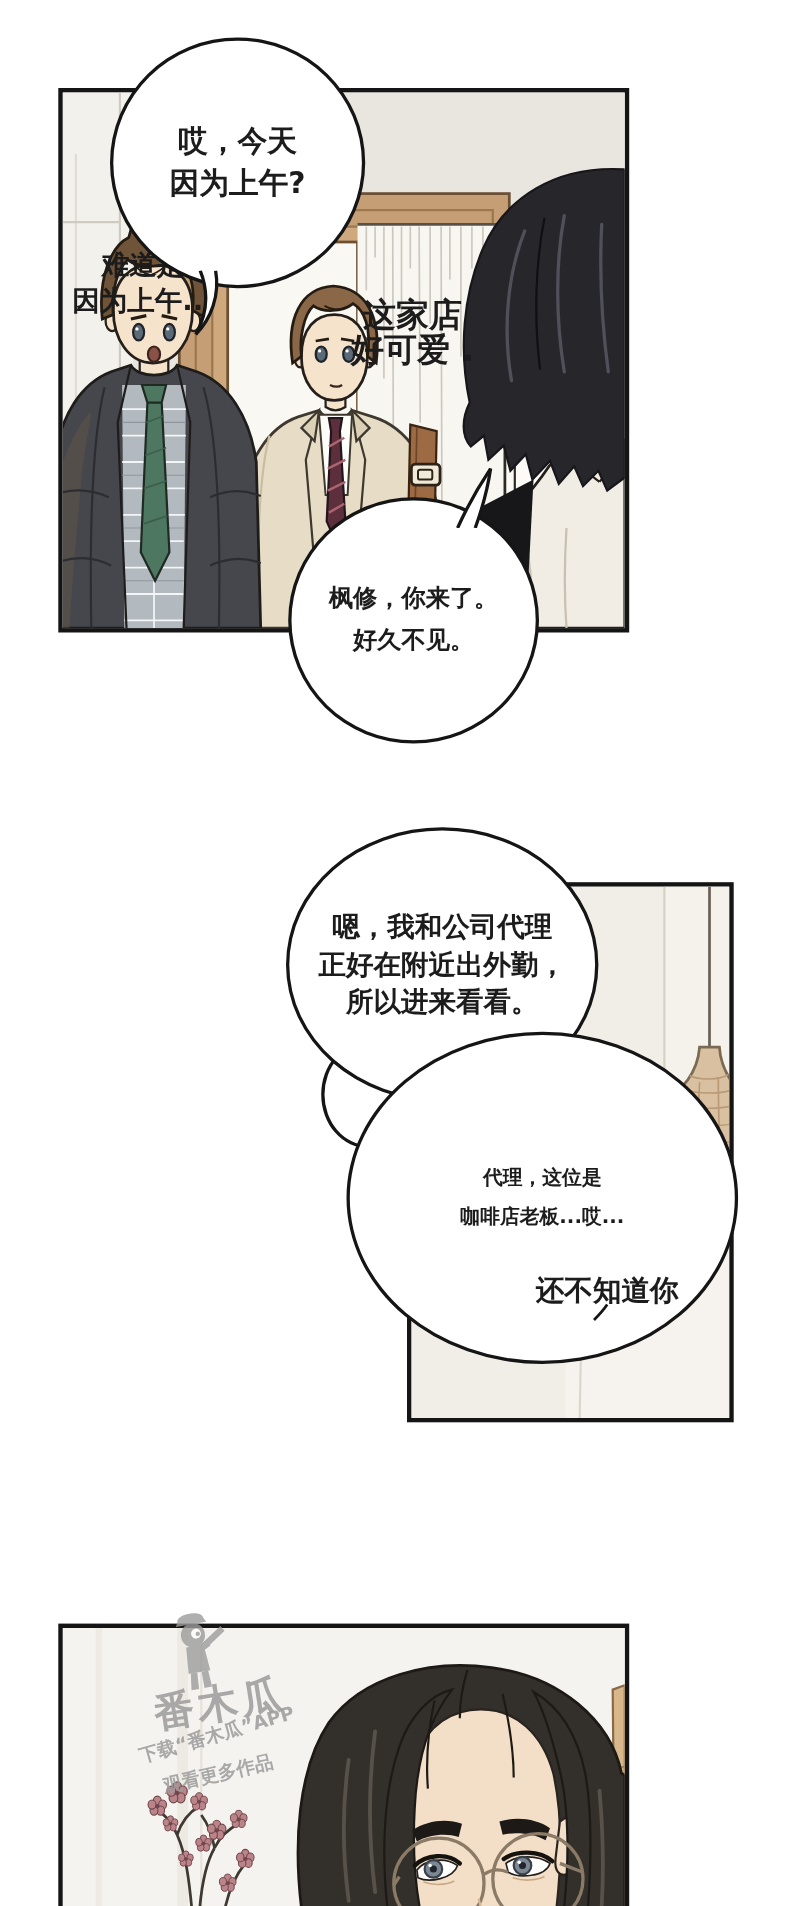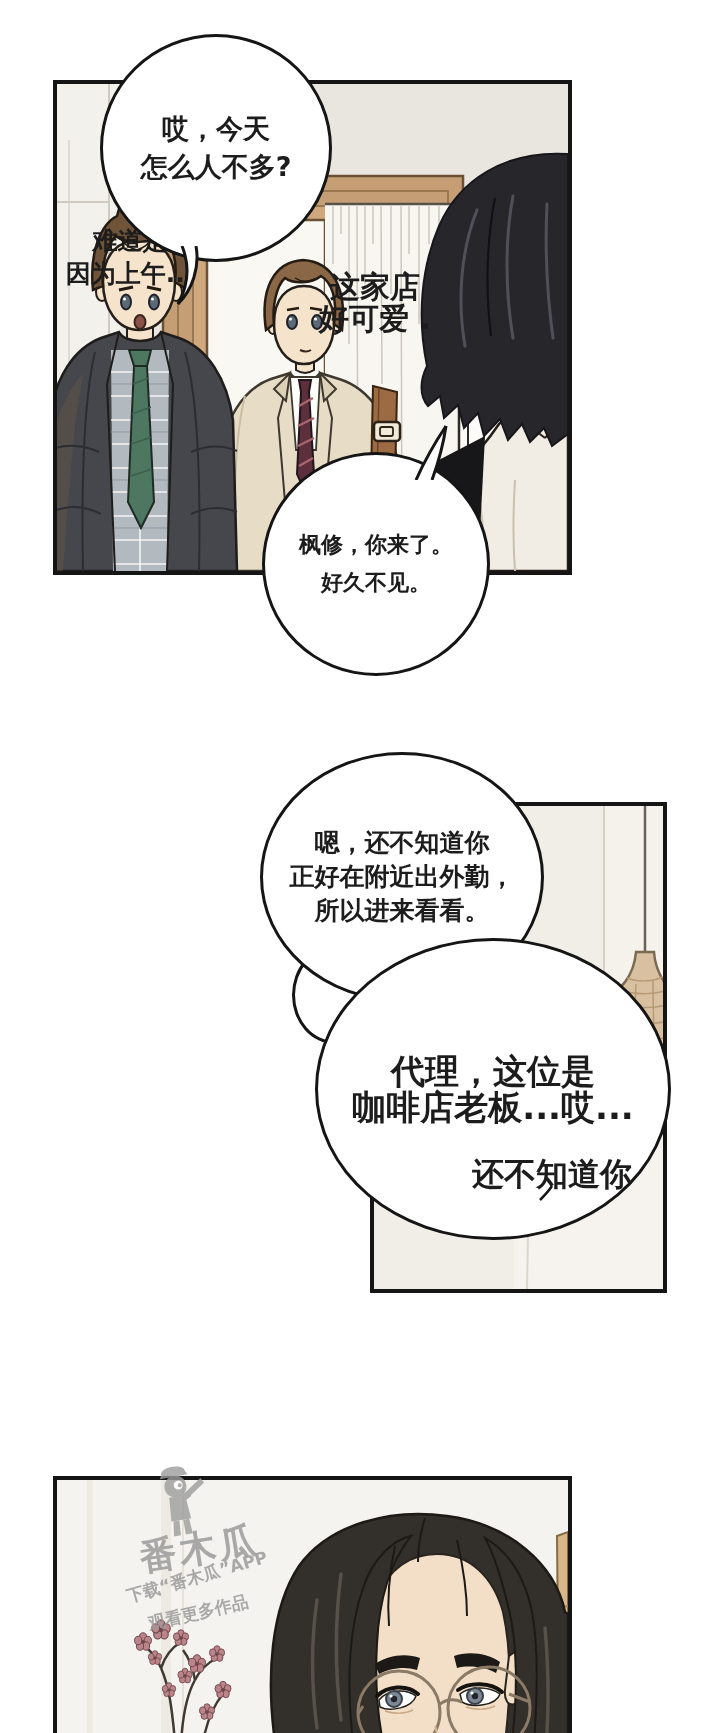--- a/index.html
+++ b/index.html
@@ -12,29 +12,29 @@
   #panel3{left:53px;top:1476px;width:511px;height:270px;}
   svg.scene{position:absolute;left:0;top:0;display:block;}
   .bubble{position:absolute;background:#ffffff;border:3.5px solid #151515;border-radius:50%;
           display:flex;flex-direction:column;align-items:center;justify-content:center;
           text-align:center;font-weight:700;color:#1c1c1c;}
   .bubble .ln{display:block;white-space:nowrap;}
   #b1{left:100px;top:34px;width:226px;height:222px;font-size:27px;line-height:38px;z-index:21;}
   #b2{left:262px;top:452px;width:222px;height:218px;font-size:22px;line-height:38px;z-index:21;}
   #b3lobe{left:292px;top:946px;width:80px;height:92px;z-index:19;}
   #b3{left:260px;top:752px;width:278px;height:244px;font-size:25px;line-height:34px;z-index:20;}
-  #b4{left:315px;top:938px;width:350px;height:296px;font-size:34px;line-height:36px;z-index:21;}
+  #b4{left:315px;top:938px;width:350px;height:296px;font-size:18px;line-height:36px;z-index:21;}
   .tail{position:absolute;z-index:22;}
   #b1tail{left:172px;top:246px;}
   #b2tail{left:408px;top:420px;}
   .ft{position:absolute;text-align:center;font-weight:700;color:#1c1c1c;z-index:15;}
   .ft .ln{display:block;white-space:nowrap;}
   #ft-morning{left:50px;top:224px;width:160px;font-size:25px;line-height:33px;}
   #ft-shop{left:295px;top:271px;width:160px;font-size:30px;line-height:32px;}
-  #ft-name{left:462px;top:1158px;width:180px;font-size:32px;line-height:32px;z-index:22;}
+  #ft-name{left:462px;top:1158px;width:180px;font-size:26px;line-height:32px;z-index:22;}
   #ft-pointer{left:538px;top:1184px;z-index:23;position:absolute;}
   .wm{position:absolute;color:#9c9c9c;font-weight:700;z-index:12;white-space:nowrap;opacity:.85;}
   #wm-brand{left:136px;top:1534px;font-size:37px;letter-spacing:3px;transform:rotate(-9deg);transform-origin:left top;}
   #wm-line1{left:124px;top:1586px;font-size:17px;transform:rotate(-16deg);transform-origin:left top;}
   #wm-line2{left:146px;top:1613px;font-size:17px;transform:rotate(-13deg);transform-origin:left top;}
   #wm-figure{position:absolute;left:150px;top:1462px;z-index:12;transform:rotate(-10deg);opacity:.8;}
 </style>
 </head>
 <body>
 
@@ -309,21 +309,21 @@
         <use href="#bloom" transform="translate(128,196) scale(0.85)"></use>
         <use href="#bloom" transform="translate(166,210) scale(0.95)"></use>
         <use href="#bloom" transform="translate(112,210) scale(0.8)"></use>
         <use href="#bloom" transform="translate(150,232) scale(0.9)"></use>
       </g>
     </svg>
   </section>
 
   <div class="bubble" id="b1">
     <span class="ln">哎，今天</span>
-    <span class="ln">怎么人不多?</span>
+    <span class="ln">因为上午?</span>
   </div>
   <svg class="tail" id="b1tail" width="40" height="62" viewBox="0 0 40 62">
     <path d="M 24 0 L 10 0 C 18 20 16 40 6 58 C 22 42 28 20 24 0 Z" fill="#ffffff"></path>
     <path d="M 24 0 C 28 22 20 44 6 58" fill="none" stroke="#151515" stroke-width="3"></path>
     <path d="M 10 0 C 18 20 16 40 6 58" fill="none" stroke="#151515" stroke-width="3"></path>
   </svg>
 
   <div class="ft" id="ft-morning">
     <span class="ln">难道是</span>
     <span class="ln">因为上午...</span>
@@ -339,21 +339,21 @@
     <span class="ln">好久不见。</span>
   </div>
   <svg class="tail" id="b2tail" width="44" height="60" viewBox="0 0 44 60">
     <path d="M 8 60 L 24 60 C 32 38 36 20 38 6 C 26 24 16 42 8 60 Z" fill="#ffffff"></path>
     <path d="M 24 60 C 32 38 36 20 38 6" fill="none" stroke="#151515" stroke-width="3"></path>
     <path d="M 8 60 C 16 42 26 24 38 6" fill="none" stroke="#151515" stroke-width="3"></path>
   </svg>
 
   <div class="bubble" id="b3lobe"></div>
   <div class="bubble" id="b3">
-    <span class="ln">嗯，还不知道你</span>
+    <span class="ln">嗯，我和公司代理</span>
     <span class="ln">正好在附近出外勤，</span>
     <span class="ln">所以进来看看。</span>
   </div>
   <div class="bubble" id="b4">
     <span class="ln">代理，这位是</span>
     <span class="ln">咖啡店老板...哎...</span>
   </div>
 
   <div class="ft" id="ft-name">
     <span class="ln">还不知道你</span>

